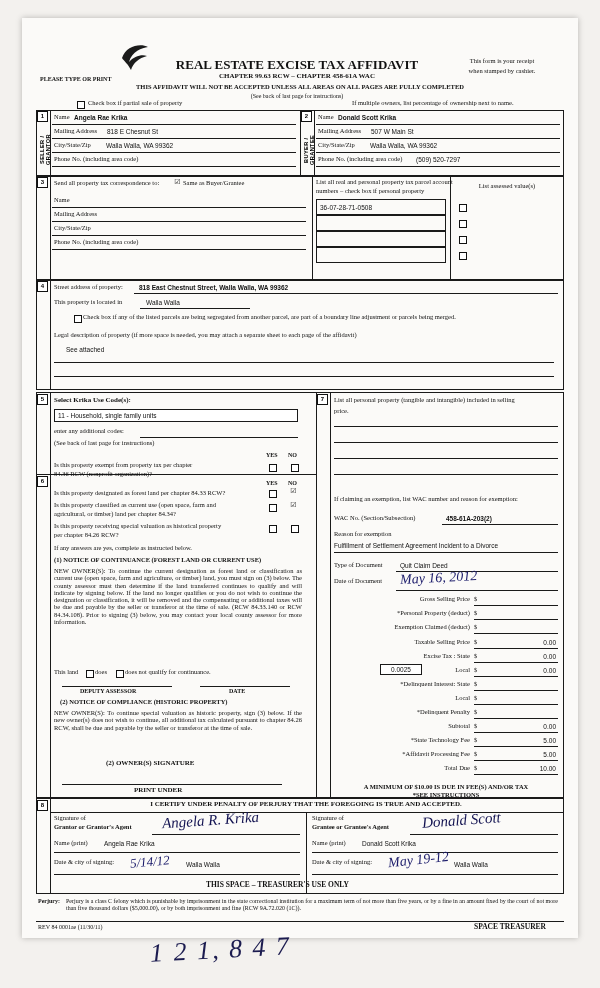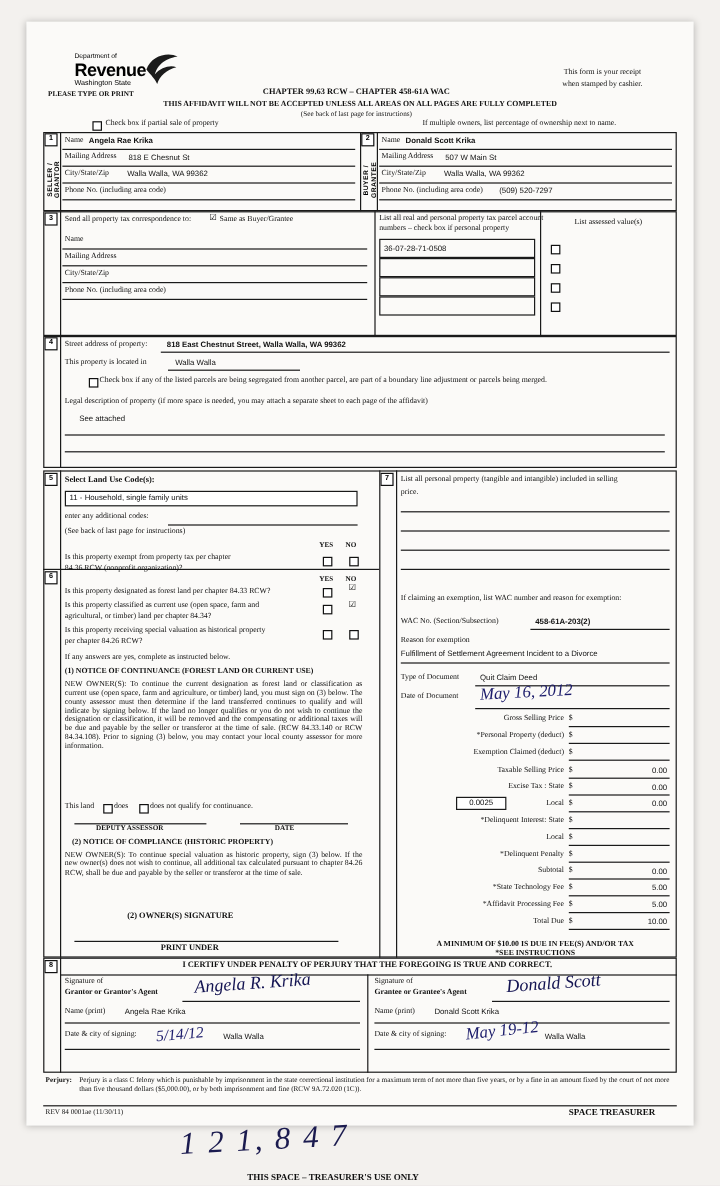--- a/index.html
+++ b/index.html
@@ -48,30 +48,26 @@
        transform:rotate(-4deg);}
   .bigno{position:absolute;font-family:"Liberation Serif",serif;font-style:italic;
          color:#1b1b4f;font-size:26px;letter-spacing:2px;transform:rotate(-3deg);}
 </style>
 </head>
 <body>
 
 <div class="page">
   <div class="sheet">
 
-    <div class="logo">
-      <div class="dept">Department of</div>
-      <div class="rev">Revenue</div>
-      <div class="ws">Washington State</div>
-    </div>
     <svg class="swoosh" viewBox="0 0 30 30">
       <path d="M2 16 C6 4 20 1 28 5 C22 6 12 9 9 20 C14 14 22 12 27 14 C19 16 13 21 11 28 C8 22 4 19 2 16 Z" fill="#1b1b1b"></path>
     </svg>
 
     <div class="t s6 b" style="left:18px;top:58px;">PLEASE TYPE OR PRINT</div>
+    <div class="t s13 b c" style="left:150px;top:40px;width:250px;">REAL ESTATE EXCISE TAX AFFIDAVIT</div>
     <div class="t s7 b c" style="left:150px;top:55px;width:250px;">CHAPTER 99.63 RCW – CHAPTER 458-61A WAC</div>
     <div class="t s65 b c" style="left:14px;top:66px;width:528px;">THIS AFFIDAVIT WILL NOT BE ACCEPTED UNLESS ALL AREAS ON ALL PAGES ARE FULLY COMPLETED</div>
     <div class="t s6 c" style="left:150px;top:75px;width:250px;">(See back of last page for instructions)</div>
     <div class="t s65 c" style="left:420px;top:40px;width:120px;">This form is your receipt</div>
     <div class="t s65 c" style="left:420px;top:50px;width:120px;">when stamped by cashier.</div>
 
     <div class="cb" style="left:55px;top:83px;"></div>
     <div class="t s65" style="left:66px;top:82px;">Check box if partial sale of property</div>
     <div class="t s65" style="left:330px;top:82px;">If multiple owners, list percentage of ownership next to name.</div>
 
@@ -160,21 +156,21 @@
     <div class="line" style="left:32px;top:344px;width:500px;"></div>
     <div class="line" style="left:32px;top:358px;width:500px;"></div>
 
     <div class="bx bd" style="left:14px;top:374px;width:528px;height:406px;"></div>
     <div class="vline" style="left:294px;top:374px;height:406px;"></div>
     <div class="vline" style="left:28px;top:374px;height:406px;"></div>
     <div class="vline" style="left:308px;top:374px;height:406px;"></div>
     <div class="line" style="left:14px;top:456px;width:280px;"></div>
 
     <div class="num" style="left:15px;top:376px;">5</div>
-    <div class="t s7 b" style="left:32px;top:379px;">Select Land Use Code(s):</div>
+    <div class="t s7 b" style="left:32px;top:379px;">Select Krika Use Code(s):</div>
     <div class="bx bd" style="left:32px;top:391px;width:244px;height:13px;background:#fff;"></div>
     <div class="val" style="left:36px;top:394px;">11 - Household, single family units</div>
     <div class="t s65" style="left:32px;top:410px;">enter any additional codes:</div>
     <div class="line" style="left:118px;top:419px;width:158px;"></div>
     <div class="t s65" style="left:32px;top:422px;">(See back of last page for instructions)</div>
     <div class="t s6 b" style="left:244px;top:434px;">YES</div>
     <div class="t s6 b" style="left:266px;top:434px;">NO</div>
     <div class="t s65" style="left:32px;top:444px;">Is this property exempt from property tax per chapter</div>
     <div class="t s65" style="left:32px;top:453px;">84.36 RCW (nonprofit organization)?</div>
     <div class="cb" style="left:247px;top:446px;"></div>
@@ -310,21 +306,21 @@
     <div class="line" style="left:452px;top:756px;width:84px;"></div>
 
     <div class="t s65 b c" style="left:312px;top:766px;width:224px;">A MINIMUM OF $10.00 IS DUE IN FEE(S) AND/OR TAX</div>
     <div class="t s65 b c" style="left:312px;top:774px;width:224px;">*SEE INSTRUCTIONS</div>
 
     <div class="bx bd" style="left:14px;top:780px;width:528px;height:96px;"></div>
     <div class="vline" style="left:28px;top:780px;height:96px;"></div>
     <div class="vline" style="left:284px;top:794px;height:82px;"></div>
     <div class="line" style="left:28px;top:794px;width:514px;"></div>
     <div class="num" style="left:15px;top:782px;">8</div>
-    <div class="t s7 b c" style="left:28px;top:783px;width:512px;">I CERTIFY UNDER PENALTY OF PERJURY THAT THE FOREGOING IS TRUE AND CORRECT.</div>
+    <div class="t s7 b c" style="left:28px;top:783px;width:512px;">I CERTIFY UNDER PENALTY OF PERJURY THAT THE FOREGOING IS TRUE AND ACCEPTED.</div>
 
     <div class="t s65" style="left:32px;top:797px;">Signature of</div>
     <div class="t s65 b" style="left:32px;top:806px;">Grantor or Grantor's Agent</div>
     <div class="sig" style="position:absolute;left:140px;top:794px;">Angela R. Krika</div>
     <div class="line" style="left:130px;top:816px;width:148px;"></div>
 
     <div class="t s65" style="left:290px;top:797px;">Signature of</div>
     <div class="t s65 b" style="left:290px;top:806px;">Grantee or Grantee's Agent</div>
     <div class="sig" style="position:absolute;left:400px;top:794px;">Donald Scott</div>
     <div class="line" style="left:388px;top:816px;width:148px;"></div>
@@ -343,18 +339,18 @@
 
     <div class="t s65" style="left:290px;top:841px;">Date &amp; city of signing:</div>
     <div class="hand" style="position:absolute;left:366px;top:834px;font-size:14px;transform:rotate(-6deg);">May 19-12</div>
     <div class="val" style="left:432px;top:843px;">Walla Walla</div>
     <div class="line" style="left:290px;top:856px;width:246px;"></div>
 
     <div class="t s6 b" style="left:16px;top:880px;">Perjury:</div>
     <div class="t s6" style="left:44px;top:880px;width:498px;line-height:1.2;">Perjury is a class C felony which is punishable by imprisonment in the state correctional institution for a maximum term of not more than five years, or by a fine in an amount fixed by the court of not more than five thousand dollars ($5,000.00), or by both imprisonment and fine (RCW 9A.72.020 (1C)).</div>
     <div class="line" style="left:14px;top:903px;width:528px;"></div>
     <div class="t s6" style="left:16px;top:906px;">REV 84 0001ae (11/30/11)</div>
-    <div class="t s75 b" style="left:184px;top:959px;">THIS SPACE – TREASURER'S USE ONLY</div>
+    <div class="t s75 b" style="left:184px;top:863px;">THIS SPACE – TREASURER'S USE ONLY</div>
     <div class="t s75 b" style="left:452px;top:905px;">SPACE TREASURER</div>
   </div>
 
   <div class="bigno" style="left:150px;top:935px;">1 2 1, 8 4 7</div>
 </div>
 
 </body></html>

